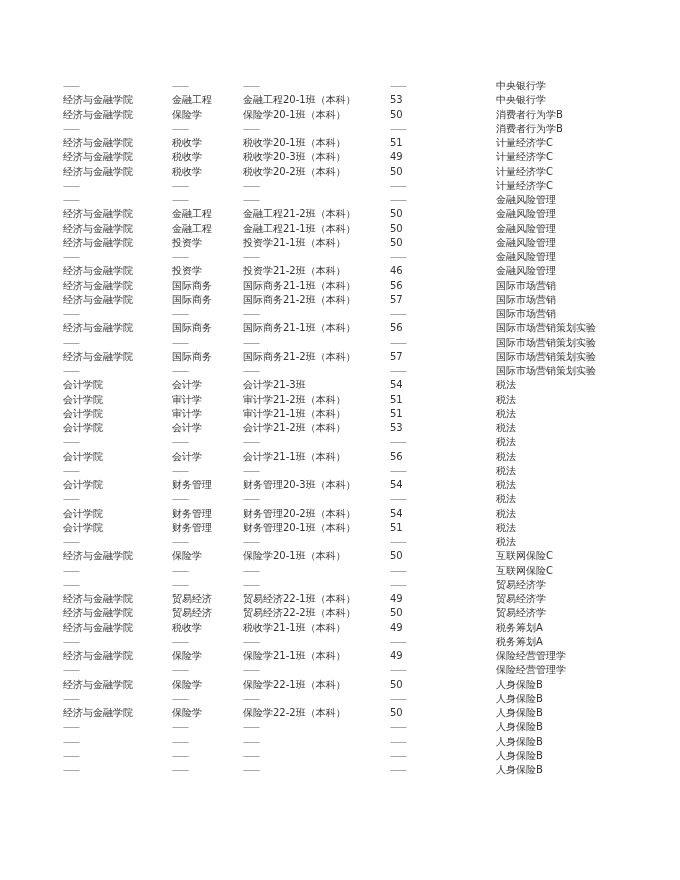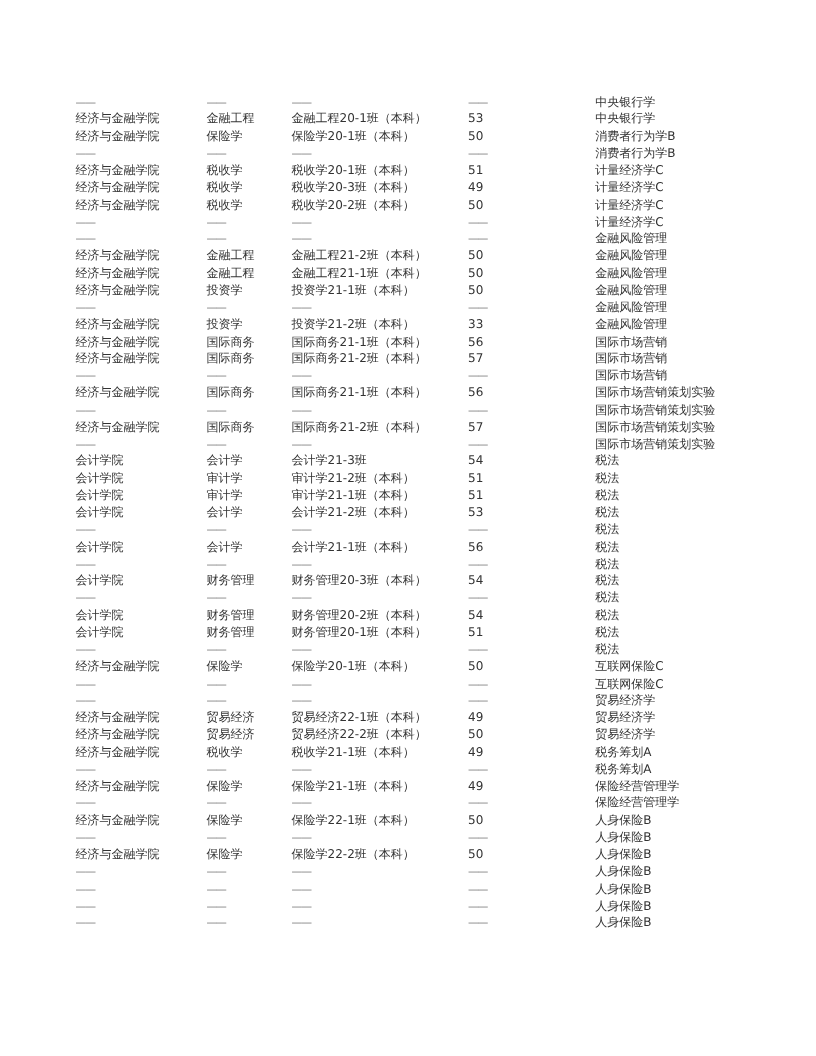--- a/index.html
+++ b/index.html
@@ -107,21 +107,21 @@
       <span class="c c1 dash">——</span>
       <span class="c c2 dash">——</span>
       <span class="c c3 dash">——</span>
       <span class="c c4 dash">——</span>
       <span class="c c5">金融风险管理</span>
     </div>
     <div class="row">
       <span class="c c1">经济与金融学院</span>
       <span class="c c2">投资学</span>
       <span class="c c3">投资学21-2班（本科）</span>
-      <span class="c c4">33</span>
+      <span class="c c4">46</span>
       <span class="c c5">金融风险管理</span>
     </div>
     <div class="row">
       <span class="c c1">经济与金融学院</span>
       <span class="c c2">国际商务</span>
       <span class="c c3">国际商务21-1班（本科）</span>
       <span class="c c4">56</span>
       <span class="c c5">国际市场营销</span>
     </div>
     <div class="row">

